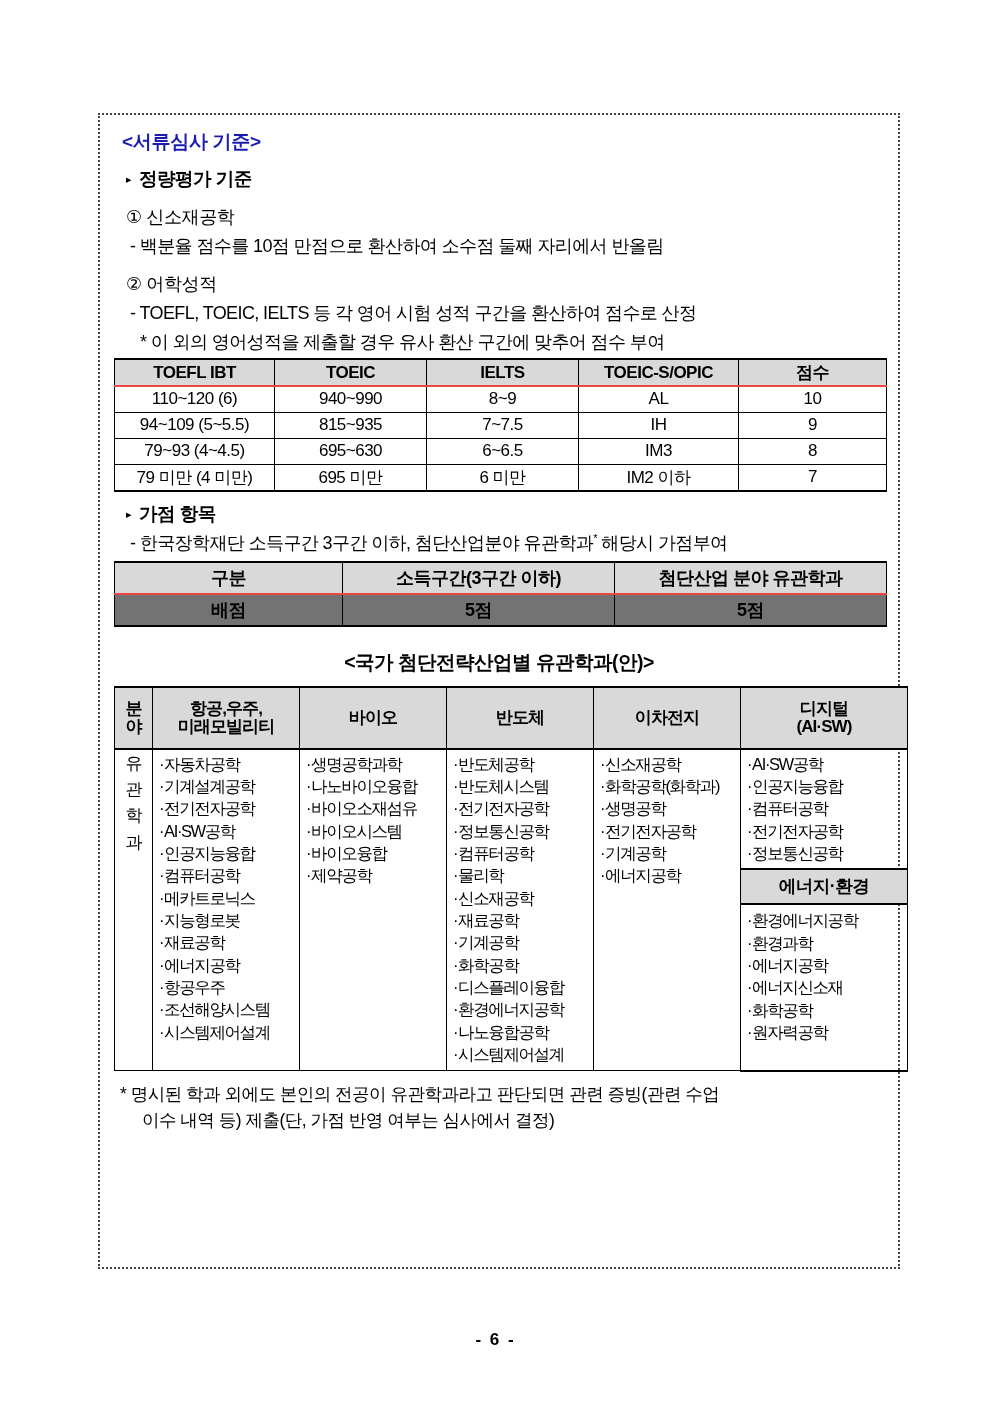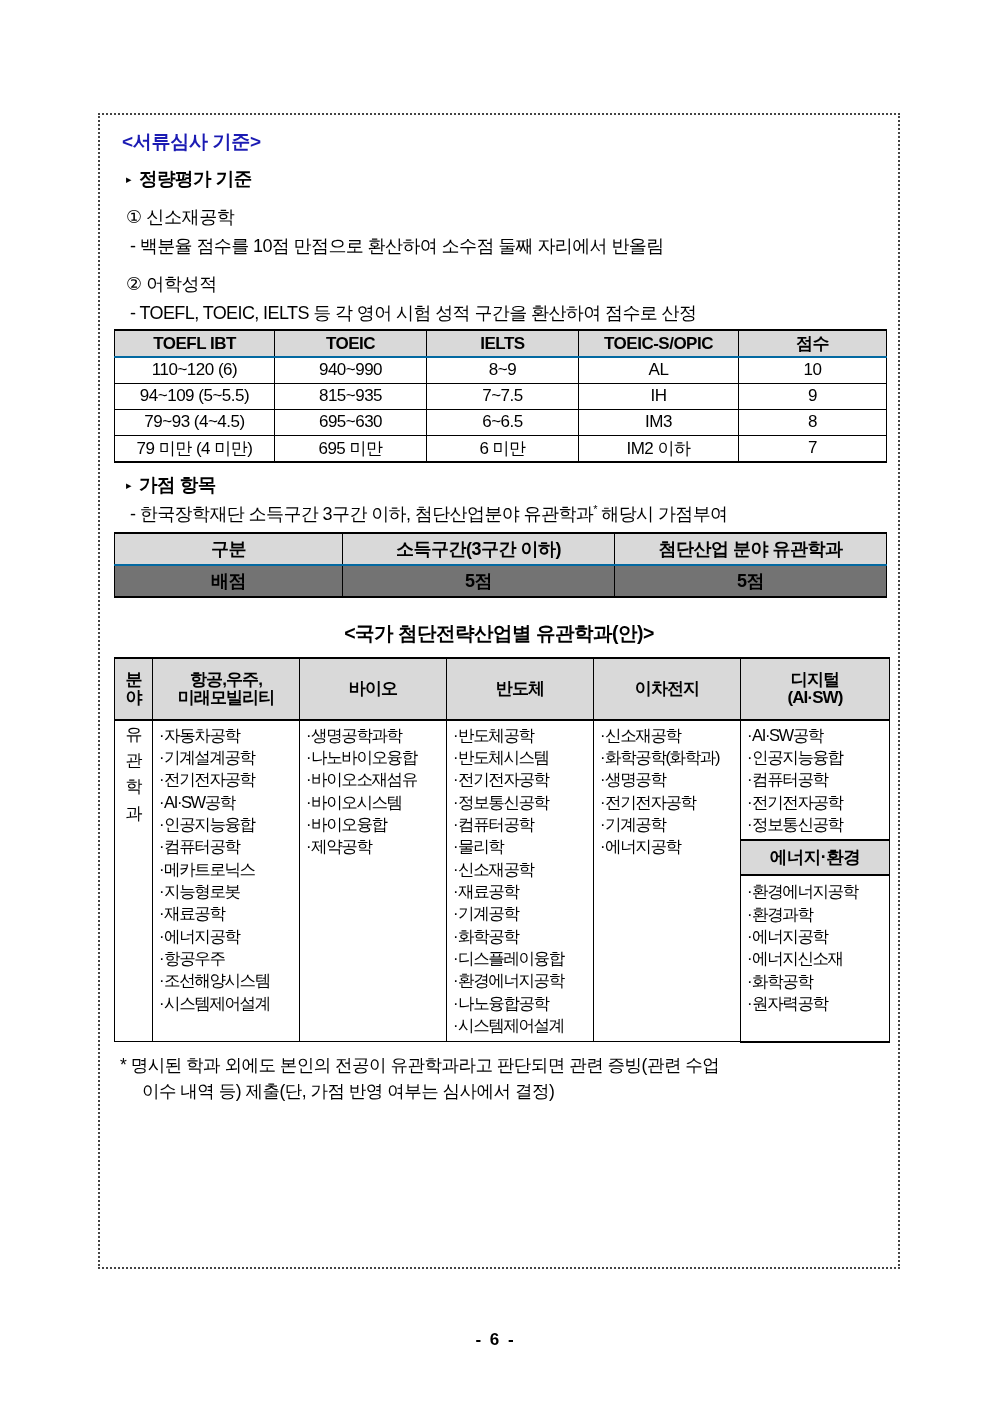--- a/index.html
+++ b/index.html
@@ -80,21 +80,21 @@
     border: 1px solid #000;
     text-align: center;
     font-size: 17px;
     letter-spacing: -0.5px;
     padding: 1px 2px;
   }
   table.grid thead th {
     background: #d9d9d9;
     font-weight: bold;
     border-top: 2px solid #000;
-    border-bottom: 2px solid #0369a1;
+    border-bottom: 2px solid #ef4444;
   }
   table.grid tbody tr:last-child td { border-bottom: 2px solid #000; }
 
   
   #english-score-table td { height: 26px; }
 
   
   #bonus-table { margin-top: 6px; }
   #bonus-table th, #bonus-table td {
     height: 32px;
@@ -132,21 +132,21 @@
     height: 62px;
     border-top: 2px solid #000;
     border-bottom: 2px solid #000;
     padding: 1px 2px;
   }
   th.col-field { width: 38px; font-size: 16px; letter-spacing: -1px; }
   th.c1 { width: 147px; }
   th.c2 { width: 147px; }
   th.c3 { width: 147px; }
   th.c4 { width: 147px; }
-  th.c5 { width: 149px; }
+  th.c5 { width: 167px; }
 
   td.field-cell {
     text-align: center;
     vertical-align: middle;
     font-size: 17px;
     letter-spacing: -1px;
     line-height: 1.55;
     border-bottom: 2px solid #000;
   }
   td.field-cell span { display: block; }
@@ -224,20 +224,21 @@
     <span>①</span>
     <span>신소재공학</span>
   </div>
   <div class="dash-line">- 백분율 점수를 10점 만점으로 환산하여 소수점 둘째 자리에서 반올림</div>
 
   <div class="num-line">
     <span>②</span>
     <span>어학성적</span>
   </div>
   <div class="dash-line">- TOEFL, TOEIC, IELTS 등 각 영어 시험 성적 구간을 환산하여 점수로 산정</div>
+  <div class="star-line">* 이 외의 영어성적을 제출할 경우 유사 환산 구간에 맞추어 점수 부여</div>
 
 
   <table class="grid" id="english-score-table">
     <colgroup>
       <col style="width:160px">
         <col style="width:152px">
         <col style="width:152px">
         <col style="width:160px">
         <col style="width:148px">
     </colgroup>

